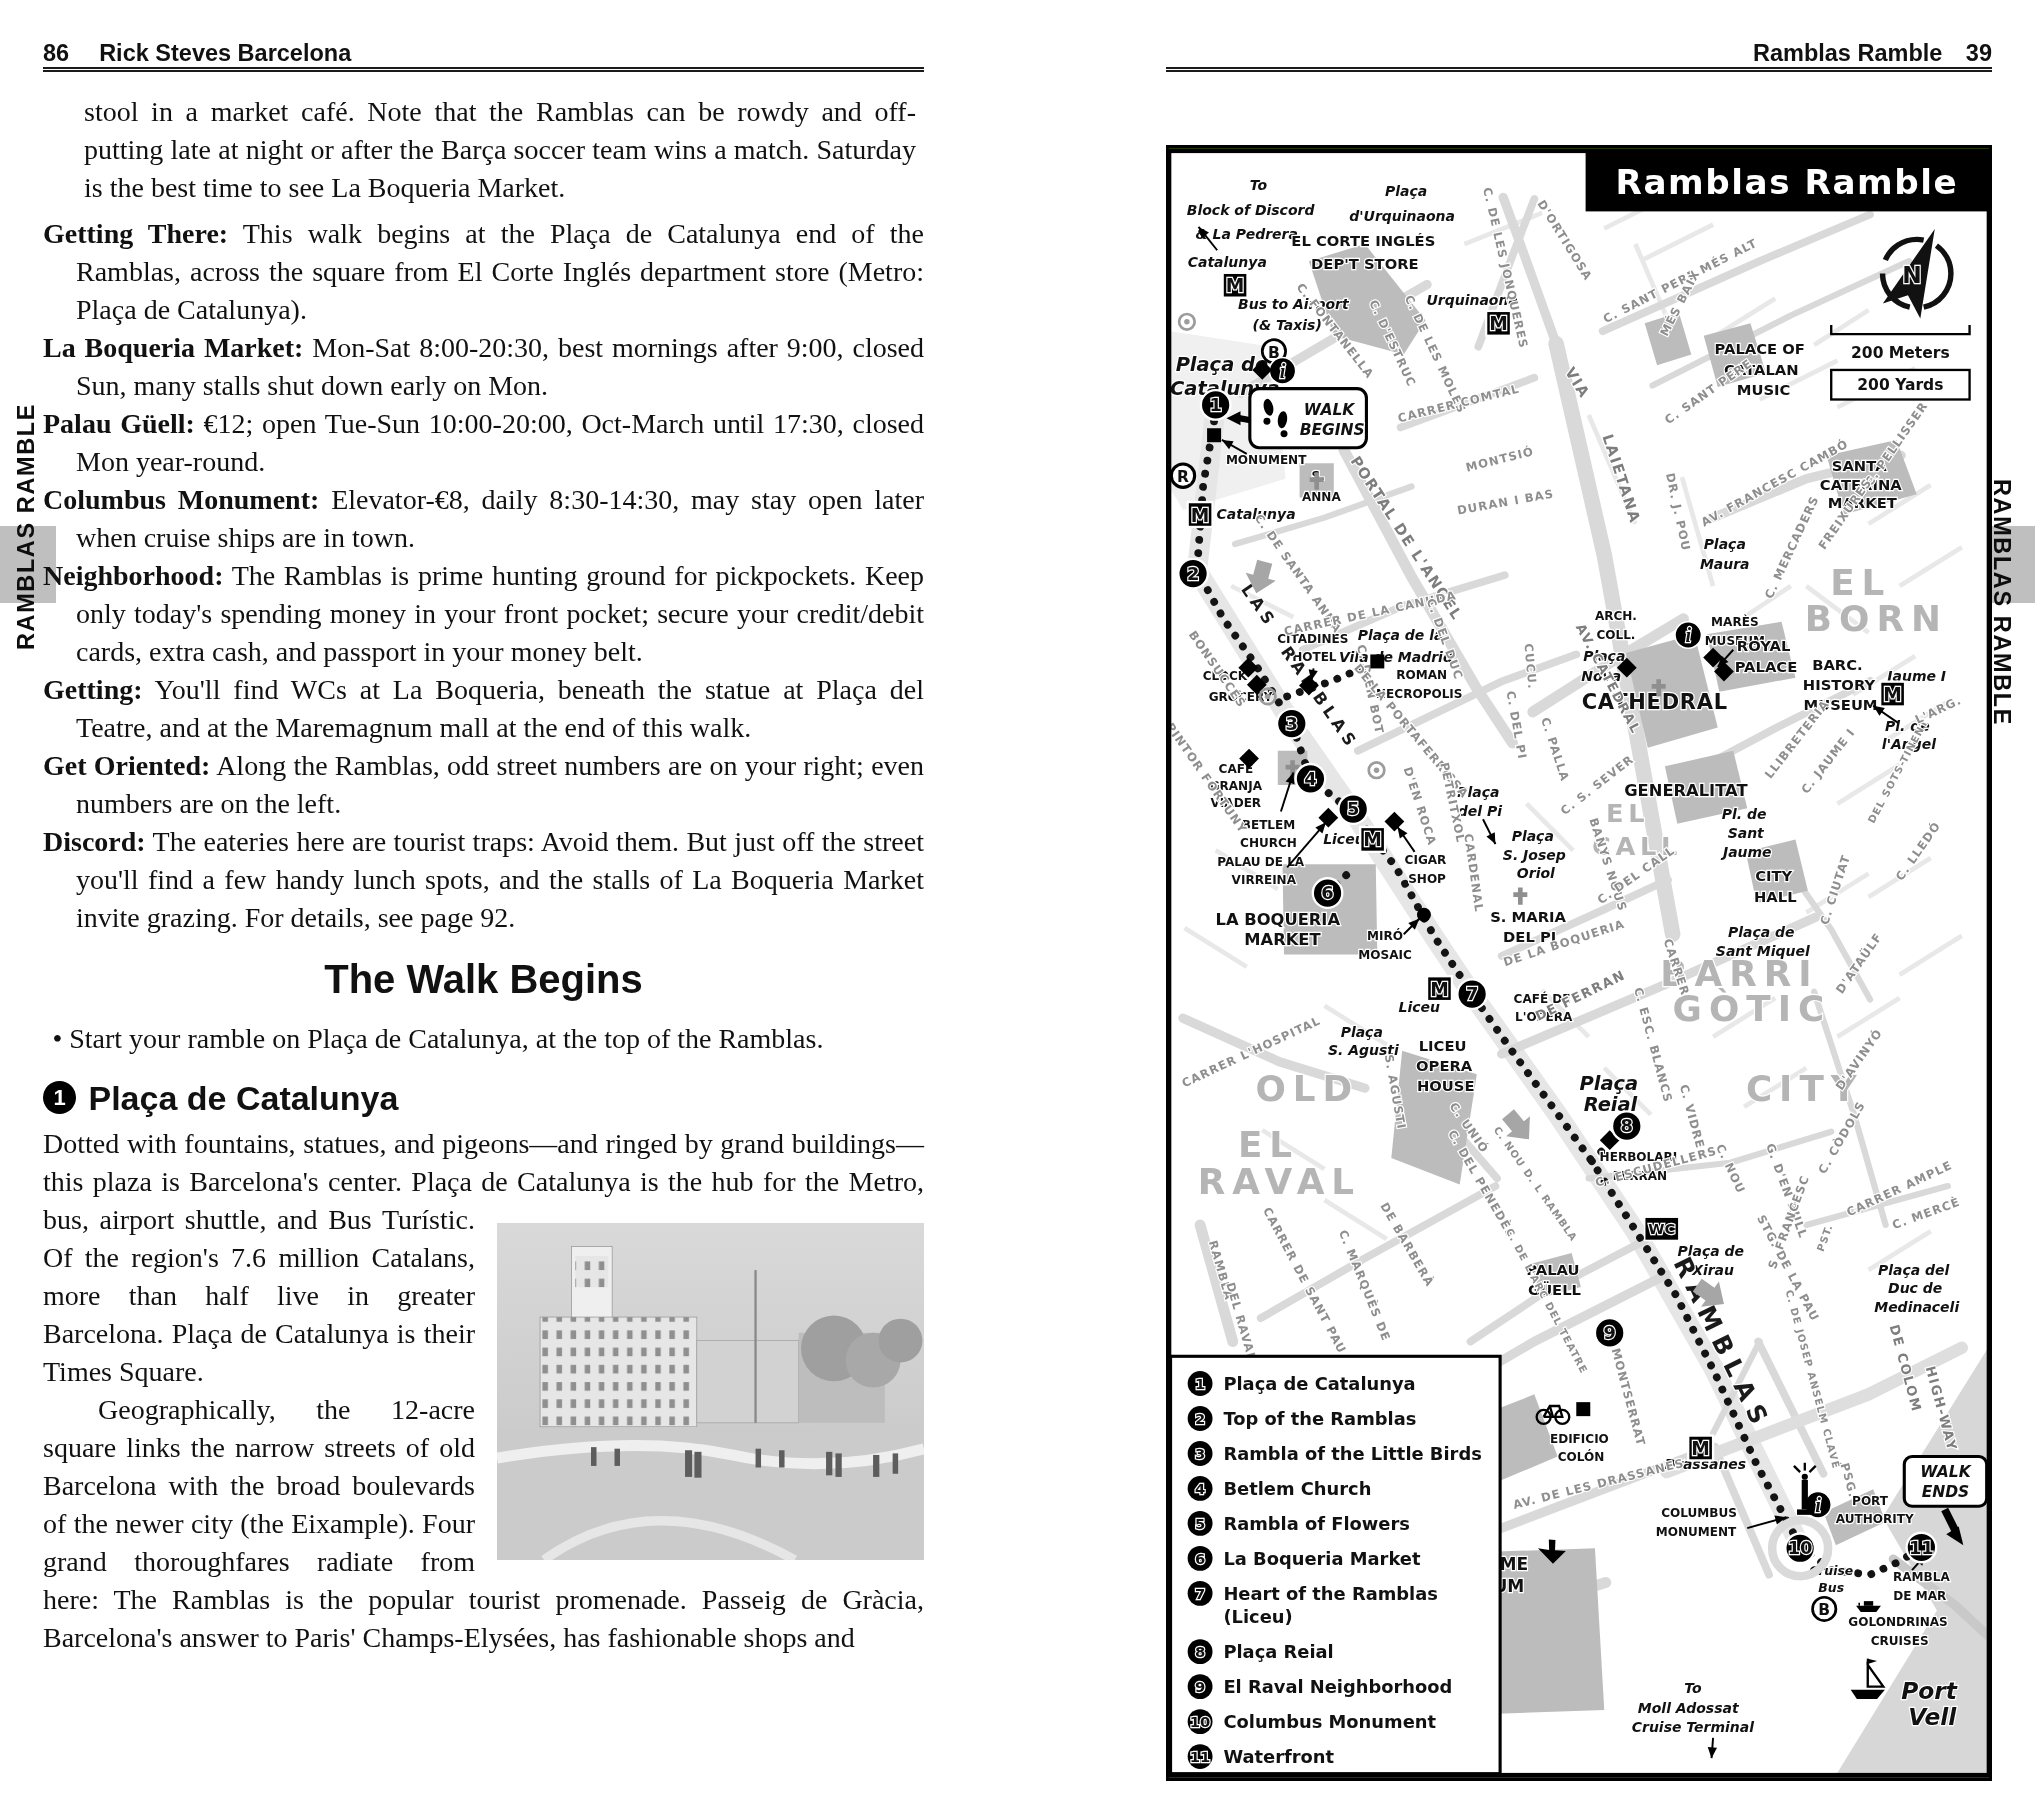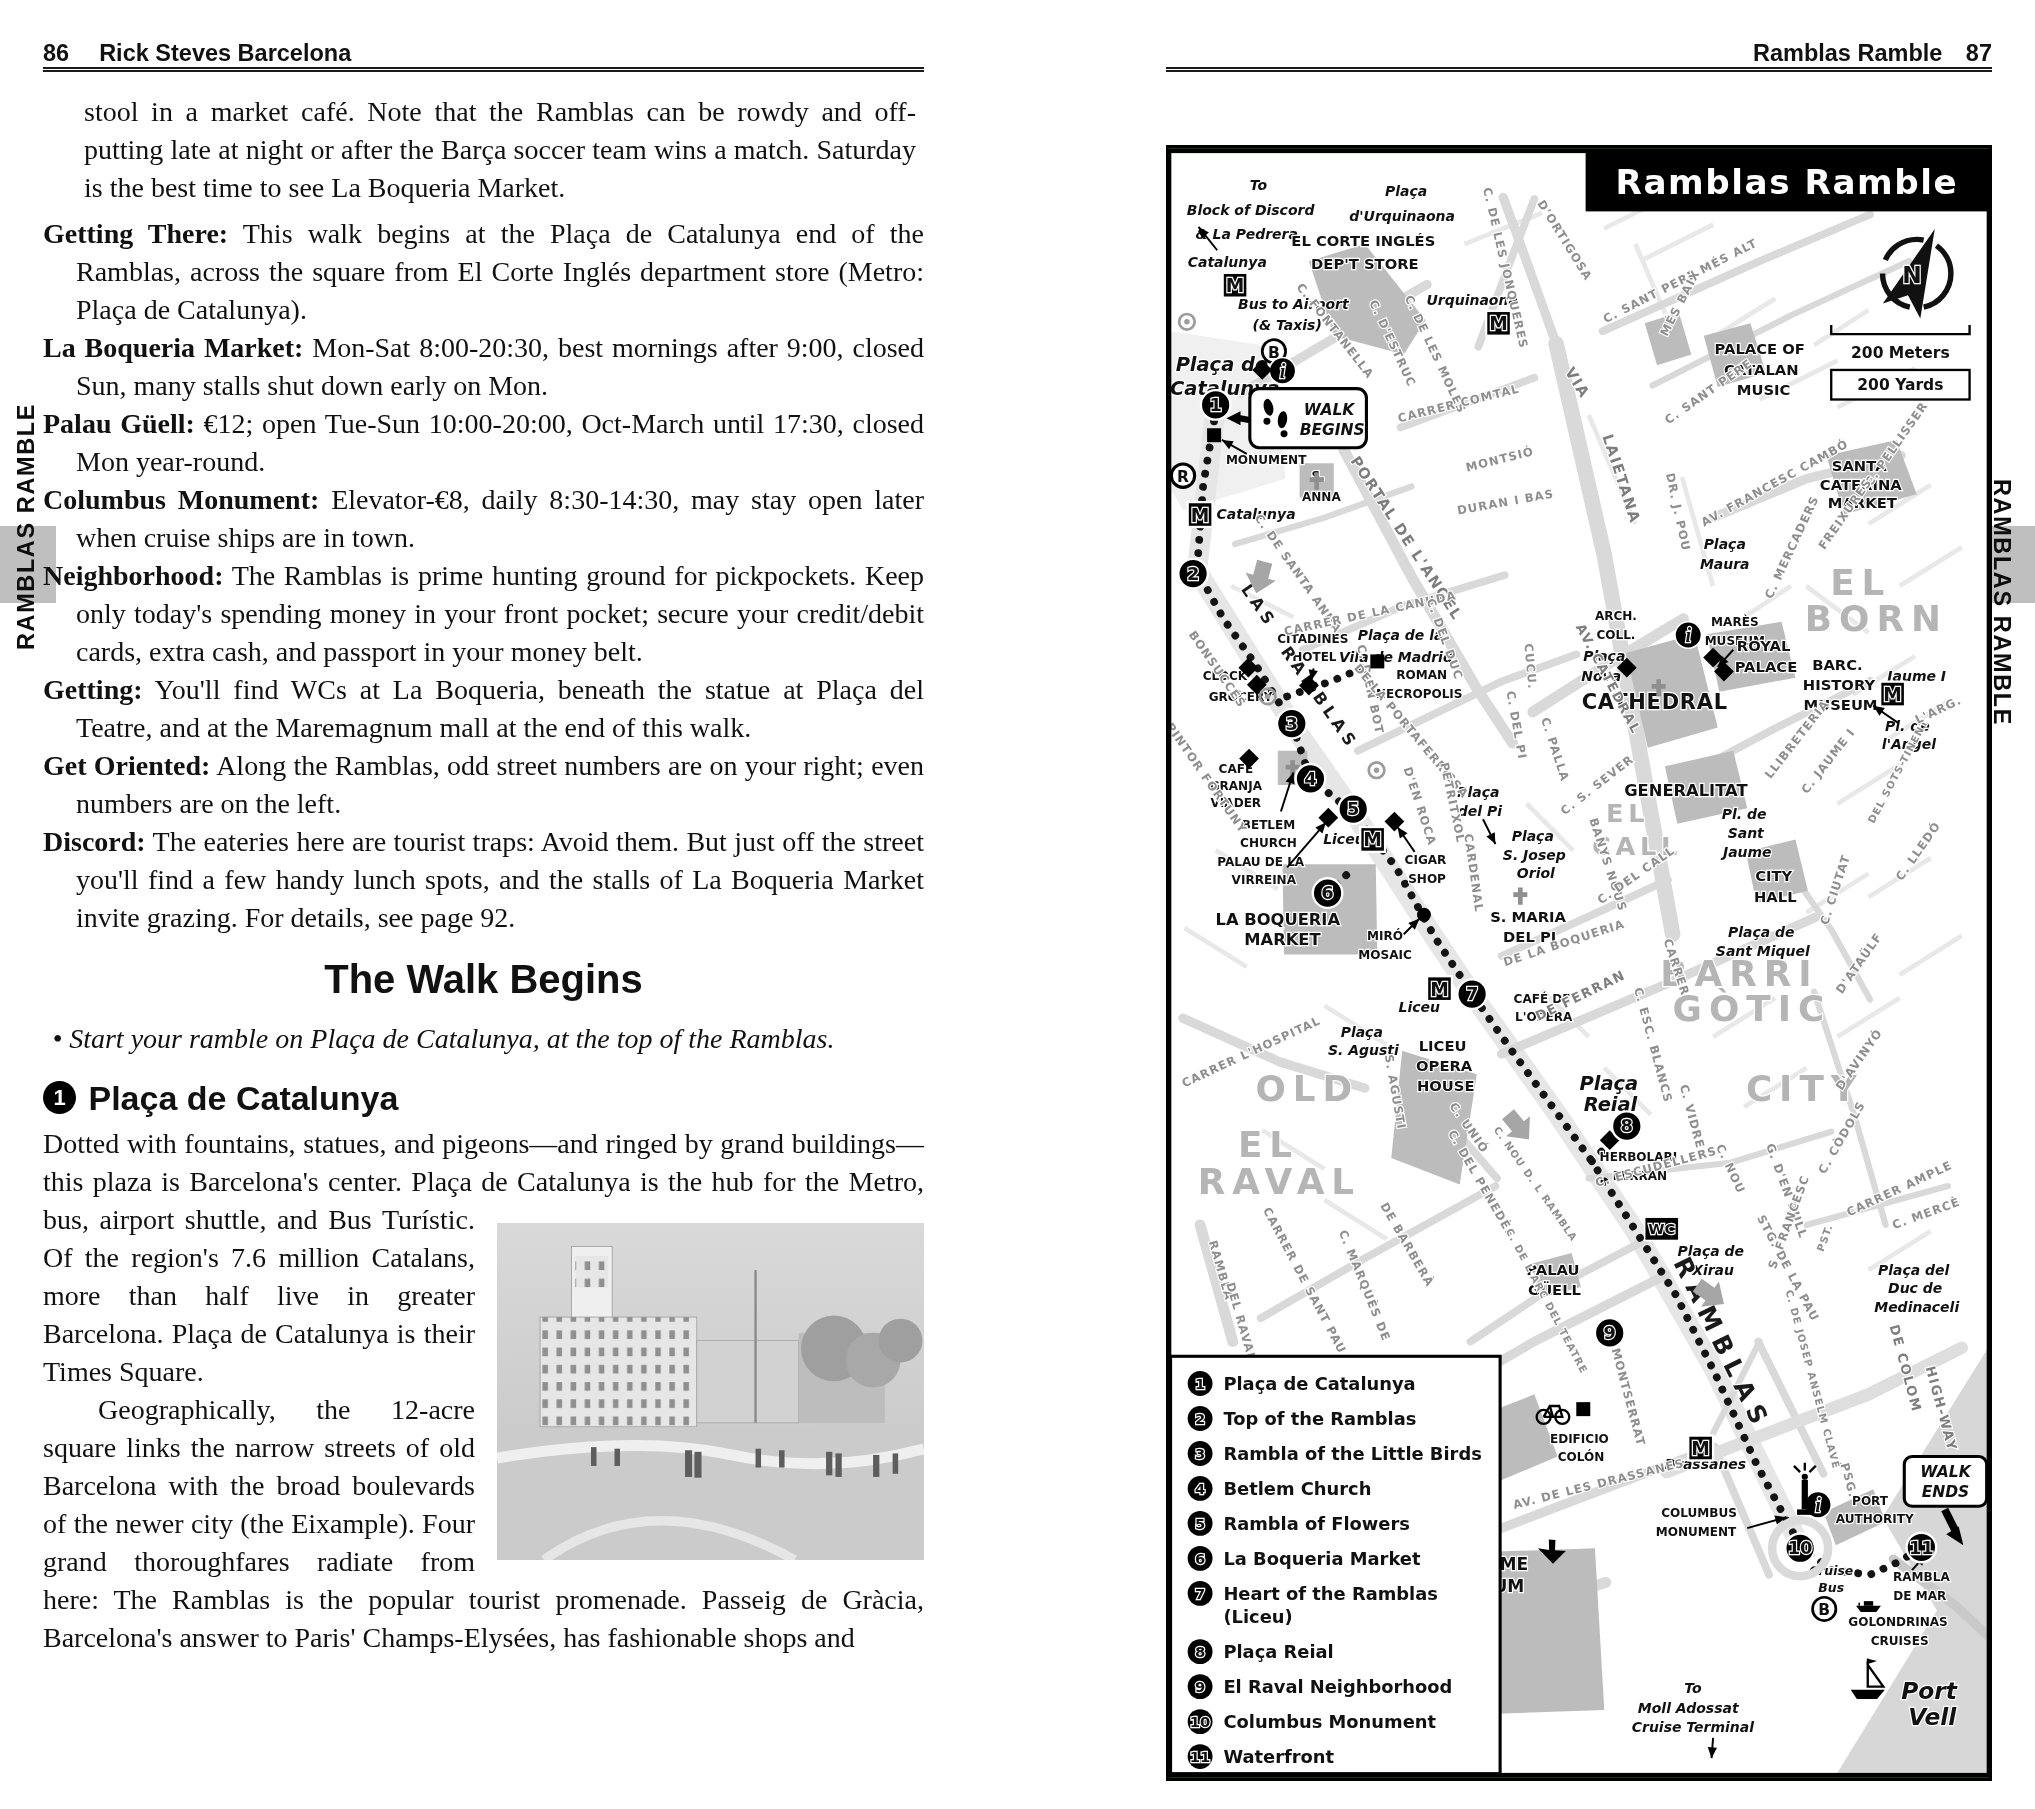--- a/index.html
+++ b/index.html
@@ -14,21 +14,21 @@
              font-family:"Liberation Sans",sans-serif;font-weight:bold;font-size:23.5px;
              display:flex;align-items:flex-end;justify-content:flex-end;gap:23.5px;}
   .hdr-rule-right{position:absolute;left:1166px;top:67px;width:826px;border-bottom:5.5px double #1a1a1a;}
   .body-left{position:absolute;left:43px;top:85px;width:881px;font-size:28px;line-height:38px;
              text-align:justify;}
   .cont-par{padding-left:33px;margin:8px;}
   .entry{padding-left:33px;text-indent:-33px;margin:0;}
   .entry b{font-family:"Liberation Serif",serif;}
   .walk-heading{font-family:"Liberation Sans",sans-serif;font-weight:bold;font-size:40px;
                 text-align:center;margin:20.4px 0 19px 0;line-height:44px;}
-  .bullet-note{font-style:italic;margin:0 0 20.4px 0;text-indent:0;padding-left:9.4px;}
+  .bullet-note{margin:0 0 20.4px 0;text-indent:0;padding-left:9.4px;}
   .stop-heading{font-family:"Liberation Sans",sans-serif;font-weight:bold;font-size:34px;
                 margin:7.8px 0 7.8px 0;display:flex;align-items:center;gap:12.5px;}
   .num-badge{display:inline-flex;width:33px;height:33px;border-radius:50%;background:#000;color:#fff;
              align-items:center;justify-content:center;font-size:22px;flex:0 0 auto;}
   .photo-spacer{float:right;width:0;height:92px;}
   .photo{float:right;clear:right;width:427px;height:337px;margin:6.3px 0 7.8px 22px;background:#cfcfcf;}
   .p-noindent{margin:0;}
   .p-indent{margin:0;text-indent:55px;}
   
   .tab-box{position:absolute;background:#bfbfbf;}
@@ -63,21 +63,21 @@
 <div id="page">
 
   <div class="hdr-left">
     <span>86</span>
     <span>Rick Steves Barcelona</span>
   </div>
   <div class="hdr-rule-left"></div>
 
   <div class="hdr-right">
     <span>Ramblas Ramble</span>
-    <span>87</span>
+    <span>39</span>
   </div>
   <div class="hdr-rule-right"></div>
 
   <div class="tab-box" style="left:0;top:526px;width:56px;height:77px;"></div>
   <div class="tab-text left" style="left:12.5px;top:478px;height:172px;">RAMBLAS RAMBLE</div>
   <div class="tab-box" style="left:1979px;top:526px;width:56px;height:77px;"></div>
   <div class="tab-text right" style="left:1988px;top:479px;height:172px;">RAMBLAS RAMBLE</div>
 
   <div class="body-left">
     <p class="cont-par">stool in a market café. Note that the Ramblas can be rowdy and off-putting late at night or after the Barça soccer team wins a match. Saturday is the best time to see La Boqueria Market.</p>

